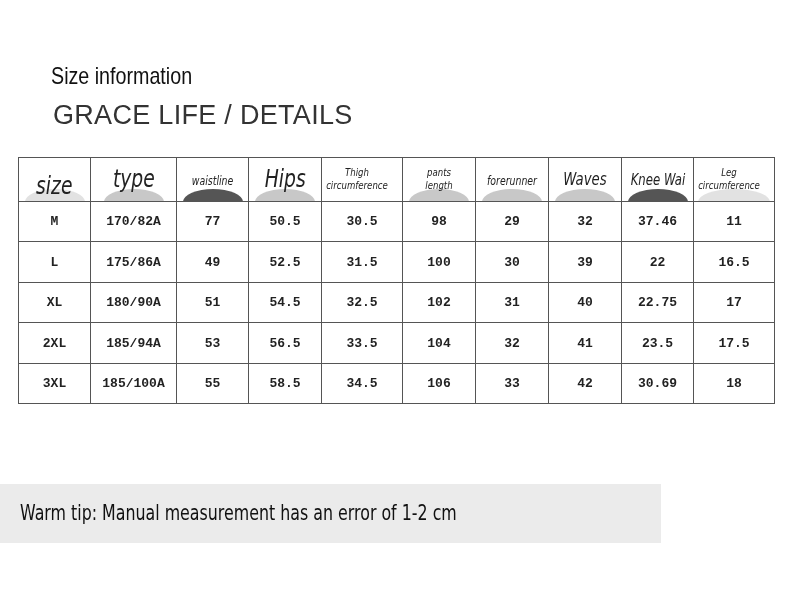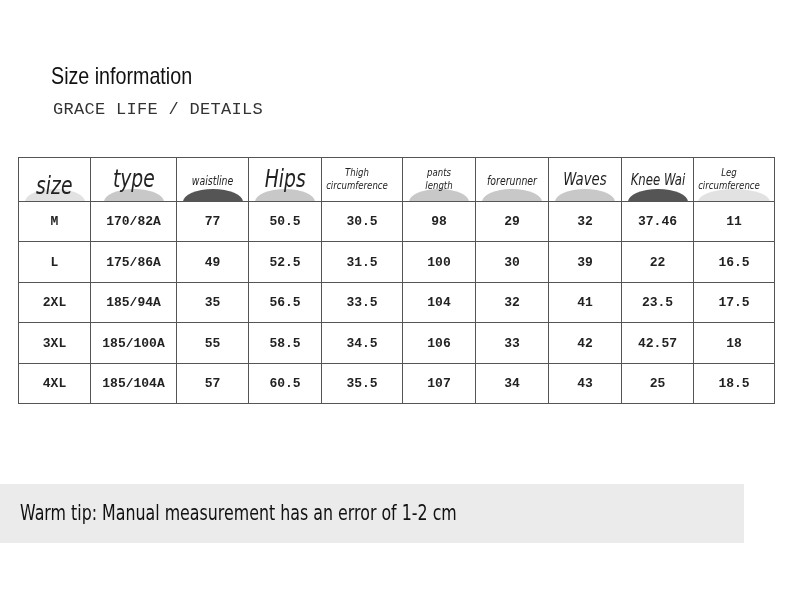--- a/index.html
+++ b/index.html
@@ -1,27 +1,27 @@
 <!DOCTYPE html>
 <html><head>
 <meta charset="utf-8">
 <style>
   html, body { margin:0; padding:0; }
   body { width:786px; height:590px; background:#fff; position:relative; overflow:hidden; font-family:"DejaVu Sans", sans-serif; }
   .title { position:absolute; left:51px; top:62px; font-family:"Liberation Sans Narrow","Liberation Sans", sans-serif; font-size:24px; color:#111; transform:scaleX(0.82); transform-origin:left; letter-spacing:0; }
-  .subtitle { position:absolute; left:53px; top:100px; font-family:Liberation Mono, monospace; font-size:17px; color:#333; letter-spacing:0.3px; }
+  .subtitle { position:absolute; left:53px; top:100px; font-family:Liberation Sans, sans-serif; font-size:27px; color:#333; letter-spacing:0.3px; }
   table { position:absolute; left:18px; top:157px; border-collapse:collapse; table-layout:fixed; }
   td, th { border:1.5px solid #555; text-align:center; vertical-align:middle; padding:0; }
   th { height:40px; position:relative; font-weight:normal; overflow:hidden;font-style:italic; }
   td { height:39.5px; font-family:"Liberation Mono","DejaVu Sans Mono", monospace; font-weight:bold; font-size:13px; color:#222; }
   .hill { position:absolute; bottom:-14px; left:50%; transform:translateX(-50%); width:60px; height:26px; border-radius:50% 50% 0 0; background:#c8c8c8; }
   .hill.dark { background:#555; }
   .hill.light { background:#e2e2e2; }
   .hlabel { position:relative; z-index:1; font-family:"DejaVu Sans", sans-serif; color:#222; display:inline-block; transform:scaleX(0.78); line-height:1.2; }
-  .tip { position:absolute; left:0; top:484px; width:744px; height:59px; background:#ebebeb; }
+  .tip { position:absolute; left:0; top:484px; width:661px; height:59px; background:#ebebeb; }
   .tip span { position:absolute; left:20px; top:16px; font-size:22px; color:#111; font-family:"DejaVu Sans", sans-serif; transform:scaleX(0.72); transform-origin:left; white-space:nowrap; }
 </style>
 </head>
 <body>
 
 <div class="title">Size information</div>
 <div class="subtitle">GRACE LIFE / DETAILS</div>
 
 <table>
   <colgroup>
@@ -69,53 +69,53 @@
         <td>49</td>
         <td>52.5</td>
         <td>31.5</td>
         <td>100</td>
         <td>30</td>
         <td>39</td>
         <td>22</td>
         <td>16.5</td>
     </tr>
     <tr>
+      <td>XL</td>
+        <td>180/90A</td>
+        <td>51</td>
+        <td>54.5</td>
+        <td>32.5</td>
+        <td>102</td>
+        <td>31</td>
+        <td>40</td>
+        <td>22.75</td>
+        <td>17</td>
+    </tr>
+    <tr>
       <td>2XL</td>
         <td>185/94A</td>
-        <td>35</td>
+        <td>53</td>
         <td>56.5</td>
         <td>33.5</td>
         <td>104</td>
         <td>32</td>
         <td>41</td>
         <td>23.5</td>
         <td>17.5</td>
     </tr>
     <tr>
       <td>3XL</td>
         <td>185/100A</td>
         <td>55</td>
         <td>58.5</td>
         <td>34.5</td>
         <td>106</td>
         <td>33</td>
         <td>42</td>
-        <td>42.57</td>
+        <td>30.69</td>
         <td>18</td>
-    </tr>
-    <tr>
-      <td>4XL</td>
-        <td>185/104A</td>
-        <td>57</td>
-        <td>60.5</td>
-        <td>35.5</td>
-        <td>107</td>
-        <td>34</td>
-        <td>43</td>
-        <td>25</td>
-        <td>18.5</td>
     </tr>
   </tbody>
 </table>
 
 <div class="tip">
   <span>Warm tip: Manual measurement has an error of 1-2 cm</span>
 </div>
 
 </body></html>

